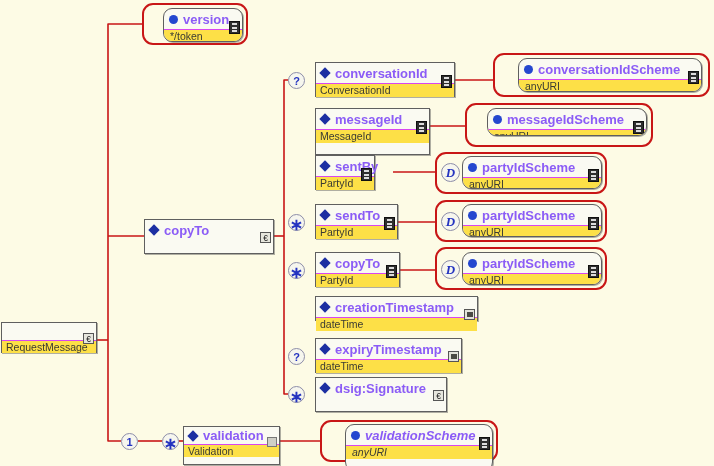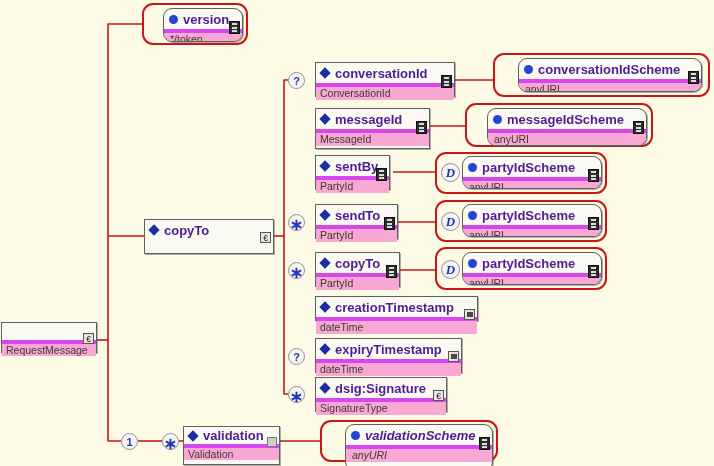--- a/index.html
+++ b/index.html
@@ -3,28 +3,28 @@
 <meta charset="utf-8">
 <style>
   html,body{margin:0;padding:0;}
   #stage{position:relative;width:714px;height:466px;background:#fdfbe5;overflow:hidden;
          font-family:"Liberation Sans",sans-serif;}
   #wires{position:absolute;left:0;top:0;z-index:1;}
 
   .node{position:absolute;z-index:3;border:1px solid #5f5f5f;background:#fafaf2;
         box-shadow:1px 1px 0 rgba(80,80,80,.45);box-sizing:border-box;}
   .nrow{height:20px;display:flex;align-items:center;padding:0 14px 0 4px;position:relative;}
-  .trow{background:#f9a8d4;border-top:4px solid #d946ef;font-size:10.5px;color:#3a3a33;
+  .trow{background:#fde047;border-top:1px solid #d946ef;font-size:10.5px;color:#3a3a33;
         padding:0 4px;height:13px;line-height:13px;white-space:nowrap;overflow:hidden;}
   .attr{border-radius:9px;overflow:hidden;}
   .attr .trow{padding-left:6px;}
   .small .nrow{height:17px;}
   .small .trow{height:12px;line-height:12px;}
 
-  .nm{font-weight:bold;font-size:13px;color:#4c1d95;white-space:nowrap;}
+  .nm{font-weight:bold;font-size:13px;color:#8b5cf6;white-space:nowrap;}
   .mk-elem{width:8px;height:8px;background:#1c2fa2;transform:rotate(45deg);margin:0 6px 0 1px;flex:none;}
   .mk-attr{width:9px;height:9px;border-radius:50%;background:#2547cf;margin:0 5px 0 1px;flex:none;}
 
   .ic{position:absolute;right:2px;top:12px;z-index:4;box-sizing:border-box;}
   .small .ic{top:10px;}
   .ic-attrs{width:11px;height:13px;background:#2e2e2e;border:1px solid #101010;
             display:flex;flex-direction:column;justify-content:space-evenly;}
   .ic-attrs i{display:block;height:2px;background:#dcdcdc;margin:0 2px;}
   .ic-facet{width:11px;height:11px;background:#e3e3da;border:1px solid #555;
             display:flex;align-items:center;justify-content:center;}
@@ -123,47 +123,47 @@
       <span class="nm">conversationIdScheme</span>
       <span class="ic ic-attrs">
           <i></i>
           <i></i>
           <i></i>
         </span>
     </div>
     <div class="trow">anyURI</div>
   </div>
 
-  <div class="node" style="left:315px;top:108px;width:115px;height:41px;">
+  <div class="node" style="left:315px;top:108px;width:115px;height:47px;">
     <div class="nrow">
       <span class="mk-elem"></span>
       <span class="nm">messageId</span>
       <span class="ic ic-attrs">
           <i></i>
           <i></i>
           <i></i>
         </span>
     </div>
     <div class="trow">MessageId</div>
   </div>
 
-  <div class="node attr" style="left:487px;top:108px;width:160px;height:38px;">
+  <div class="node attr" style="left:487px;top:108px;width:160px;height:28px;">
     <div class="nrow">
       <span class="mk-attr"></span>
       <span class="nm">messageIdScheme</span>
       <span class="ic ic-attrs">
           <i></i>
           <i></i>
           <i></i>
         </span>
     </div>
     <div class="trow">anyURI</div>
   </div>
 
-  <div class="node" style="left:315px;top:155px;width:75px;height:35px;">
+  <div class="node" style="left:315px;top:155px;width:60px;height:35px;">
     <div class="nrow">
       <span class="mk-elem"></span>
       <span class="nm">sentBy</span>
       <span class="ic ic-attrs">
           <i></i>
           <i></i>
           <i></i>
         </span>
     </div>
     <div class="trow">PartyId</div>
@@ -255,21 +255,20 @@
     </div>
     <div class="trow">dateTime</div>
   </div>
 
   <div class="node" style="left:315px;top:377px;width:132px;height:35px;">
     <div class="nrow">
       <span class="mk-elem"></span>
       <span class="nm">dsig:Signature</span>
       <span class="ic ic-expand"></span>
     </div>
-    <div class="trow">SignatureType</div>
   </div>
 
   <div class="node small" style="left:183px;top:426px;width:97px;height:39px;">
     <div class="nrow">
       <span class="mk-elem"></span>
       <span class="nm">validation</span>
       <span class="ic ic-plain"></span>
     </div>
     <div class="trow">Validation</div>
   </div>

